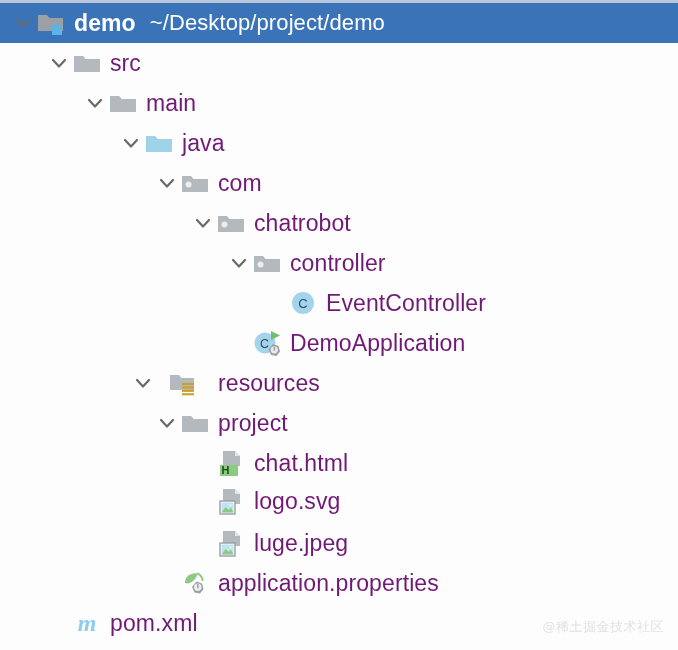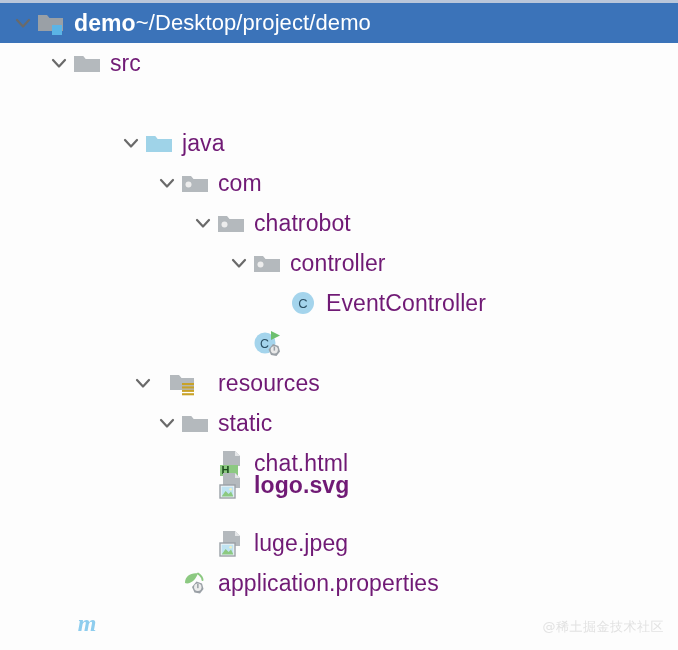--- a/index.html
+++ b/index.html
@@ -32,21 +32,21 @@
     display:flex;align-items:center;justify-content:center;
     margin-right:8px;
   }
   .icon svg{display:block;}
 
   .label{
     font-size:23px;color:#701a75;letter-spacing:0.1px;
   }
   .row.selected .label{color:#ffffff;font-weight:bold;}
   .path{
-    font-size:22px;color:#ffffff;font-weight:normal;
+    font-size:22px;color:#ffffff;font-weight:normal;margin-left:14px;
     letter-spacing:0.1px;
   }
 
   .watermark{
     position:absolute;right:14px;bottom:14px;
     font-size:13px;color:#e2e2e2;
     font-family:"DejaVu Sans",sans-serif;
     letter-spacing:0.5px;
     user-select:none;
   }
@@ -81,20 +81,35 @@
         </svg>
       </div>
       <div class="icon">
         <svg width="30" height="30" viewBox="0 0 30 30" xmlns="http://www.w3.org/2000/svg">
           <path d="M2 8 L11 8 L13.5 11 L28 11 L28 24 L2 24 Z" fill="#b4b9bd"></path>
           <path d="M2 8 L11 8 L13.5 11 L2 11 Z" fill="#b4b9bd"></path>
         </svg>
       </div>
       <span class="label">src</span>
     </div>
+    <div class="row" style="top: 83px;">
+      <div style="flex: 0 0 82px; height: 40px;"></div>
+      <div class="chev">
+        <svg width="18" height="18" viewBox="0 0 18 18" xmlns="http://www.w3.org/2000/svg">
+          <path d="M3 6 L9 12.5 L15 6" fill="none" stroke="#6a6a6a" stroke-width="2.2" stroke-linecap="round" stroke-linejoin="round"></path>
+        </svg>
+      </div>
+      <div class="icon">
+        <svg width="30" height="30" viewBox="0 0 30 30" xmlns="http://www.w3.org/2000/svg">
+          <path d="M2 8 L11 8 L13.5 11 L28 11 L28 24 L2 24 Z" fill="#b4b9bd"></path>
+          <path d="M2 8 L11 8 L13.5 11 L2 11 Z" fill="#b4b9bd"></path>
+        </svg>
+      </div>
+      <span class="label">main</span>
+    </div>
     <div class="row" style="top: 123px;">
       <div style="flex: 0 0 118px; height: 40px;"></div>
       <div class="chev">
         <svg width="18" height="18" viewBox="0 0 18 18" xmlns="http://www.w3.org/2000/svg">
           <path d="M3 6 L9 12.5 L15 6" fill="none" stroke="#6a6a6a" stroke-width="2.2" stroke-linecap="round" stroke-linejoin="round"></path>
         </svg>
       </div>
       <div class="icon">
         <svg width="30" height="30" viewBox="0 0 30 30" xmlns="http://www.w3.org/2000/svg">
           <path d="M2 8 L11 8 L13.5 11 L28 11 L28 24 L2 24 Z" fill="#9fd3e8"></path>
@@ -165,20 +180,21 @@
       <div class="icon">
         <svg width="30" height="30" viewBox="0 0 30 30" xmlns="http://www.w3.org/2000/svg">
           <circle cx="13" cy="15" r="10.5" fill="#a4d4ec"></circle>
           <text x="12.5" y="20" font-family="Liberation Sans, sans-serif" font-size="12.5" fill="#2b4f63" text-anchor="middle">C</text>
           <path d="M19 3 L28 7.5 L19 12 Z" fill="#6ec06e"></path>
           <path d="M21 16 L26.5 18 L28 23.5 L24.5 28 L19 27 L16.5 21.5 Z" fill="#9aa0a6"></path>
           <circle cx="22.3" cy="21.8" r="3.6" fill="#e9e9e9"></circle>
           <rect x="21.6" y="18.6" width="1.5" height="4" fill="#9aa0a6"></rect>
         </svg>
       </div>
+      <span class="label">DemoApplication</span>
     </div>
     <div class="row" style="top: 363px; gap: 12px;">
       <div style="flex: 0 0 118px; height: 40px;"></div>
       <div class="chev">
         <svg width="18" height="18" viewBox="0 0 18 18" xmlns="http://www.w3.org/2000/svg">
           <path d="M3 6 L9 12.5 L15 6" fill="none" stroke="#6a6a6a" stroke-width="2.2" stroke-linecap="round" stroke-linejoin="round"></path>
         </svg>
       </div>
       <div class="icon">
         <svg width="30" height="30" viewBox="0 0 30 30" xmlns="http://www.w3.org/2000/svg">
@@ -197,36 +213,36 @@
         <svg width="18" height="18" viewBox="0 0 18 18" xmlns="http://www.w3.org/2000/svg">
           <path d="M3 6 L9 12.5 L15 6" fill="none" stroke="#6a6a6a" stroke-width="2.2" stroke-linecap="round" stroke-linejoin="round"></path>
         </svg>
       </div>
       <div class="icon">
         <svg width="30" height="30" viewBox="0 0 30 30" xmlns="http://www.w3.org/2000/svg">
           <path d="M2 8 L11 8 L13.5 11 L28 11 L28 24 L2 24 Z" fill="#b4b9bd"></path>
           <path d="M2 8 L11 8 L13.5 11 L2 11 Z" fill="#b4b9bd"></path>
         </svg>
       </div>
-      <span class="label">static</span>
+      <span class="label">project</span>
     </div>
     <div class="row" style="top: 443px;">
       <div style="flex: 0 0 190px; height: 40px;"></div>
       <div class="chev"></div>
       <div class="icon">
         <svg width="30" height="30" viewBox="0 0 30 30" xmlns="http://www.w3.org/2000/svg">
           <path d="M7 3 L19 3 L24 8 L24 18 L7 18 Z" fill="#b4b9bd"></path>
           <path d="M19 3 L19 8 L24 8 Z" fill="#e4e6e8"></path>
           <rect x="4" y="17" width="18" height="11" fill="#8cc981"></rect>
           <text x="9.5" y="26" font-family="Liberation Sans, sans-serif" font-size="11" font-weight="bold" fill="#1d4d1d" text-anchor="middle">H</text>
         </svg>
       </div>
       <span class="label">chat.html</span>
     </div>
-    <div class="row" style="top: 465px; font-weight: bold;">
+    <div class="row" style="top: 481px;">
       <div style="flex: 0 0 190px; height: 40px;"></div>
       <div class="chev"></div>
       <div class="icon">
         <svg width="30" height="30" viewBox="0 0 30 30" xmlns="http://www.w3.org/2000/svg">
           <path d="M7 3 L19 3 L24 8 L24 18 L7 18 Z" fill="#b4b9bd"></path>
           <path d="M19 3 L19 8 L24 8 Z" fill="#e4e6e8"></path>
           <rect x="4" y="15" width="15" height="13" fill="#f4f6f7" stroke="#9aa0a6" stroke-width="1.4"></rect>
           <rect x="5.6" y="16.6" width="11.8" height="9.8" fill="#bfe3f2"></rect>
           <path d="M5.6 26.4 L9.6 21 L12.6 24 L15 21.4 L17.4 26.4 Z" fill="#8cc981"></path>
           <circle cx="14.6" cy="19.2" r="1.3" fill="#f2f2c0"></circle>
@@ -264,16 +280,17 @@
       <span class="label">application.properties</span>
     </div>
     <div class="row" style="top: 603px;">
       <div style="flex: 0 0 46px; height: 40px;"></div>
       <div class="chev"></div>
       <div class="icon">
         <svg width="30" height="30" viewBox="0 0 30 30" xmlns="http://www.w3.org/2000/svg">
           <text x="15" y="23" font-family="Liberation Serif, serif" font-style="italic" font-weight="bold" font-size="24" fill="#8ecdee" text-anchor="middle">m</text>
         </svg>
       </div>
+      <span class="label">pom.xml</span>
     </div>
   </div>
 
 <div class="watermark">@稀土掘金技术社区</div>
 
 </body></html>

